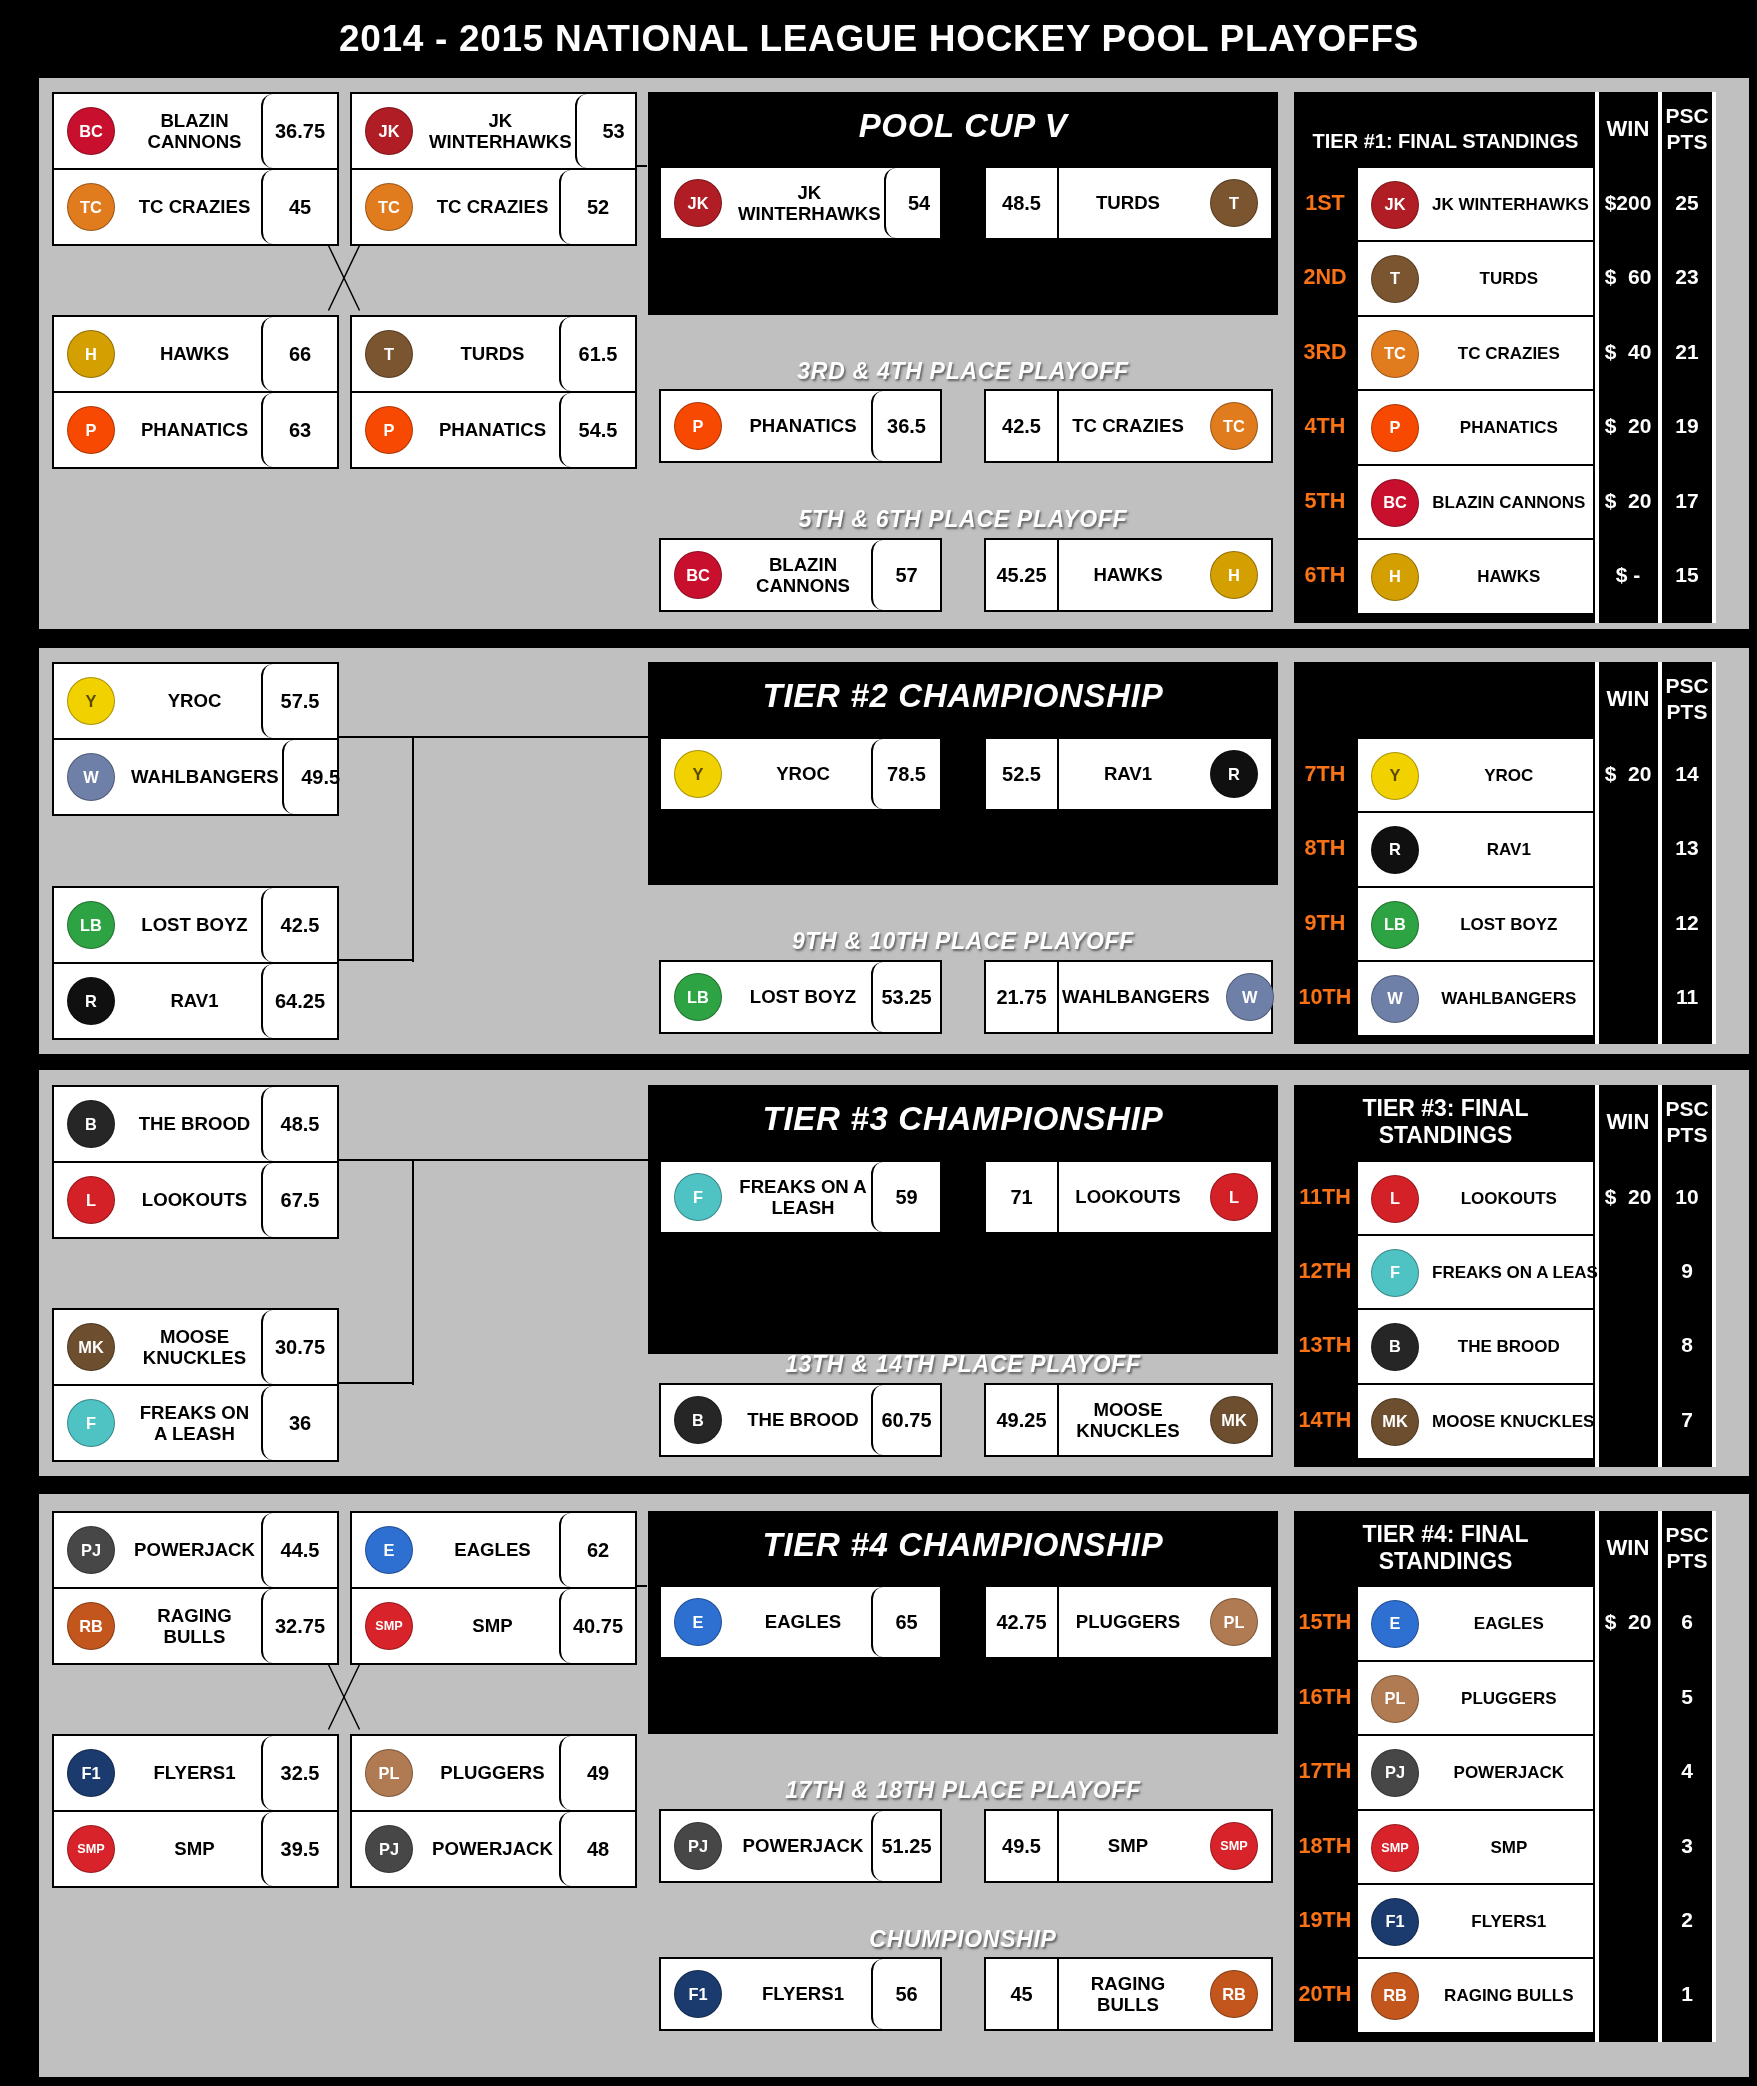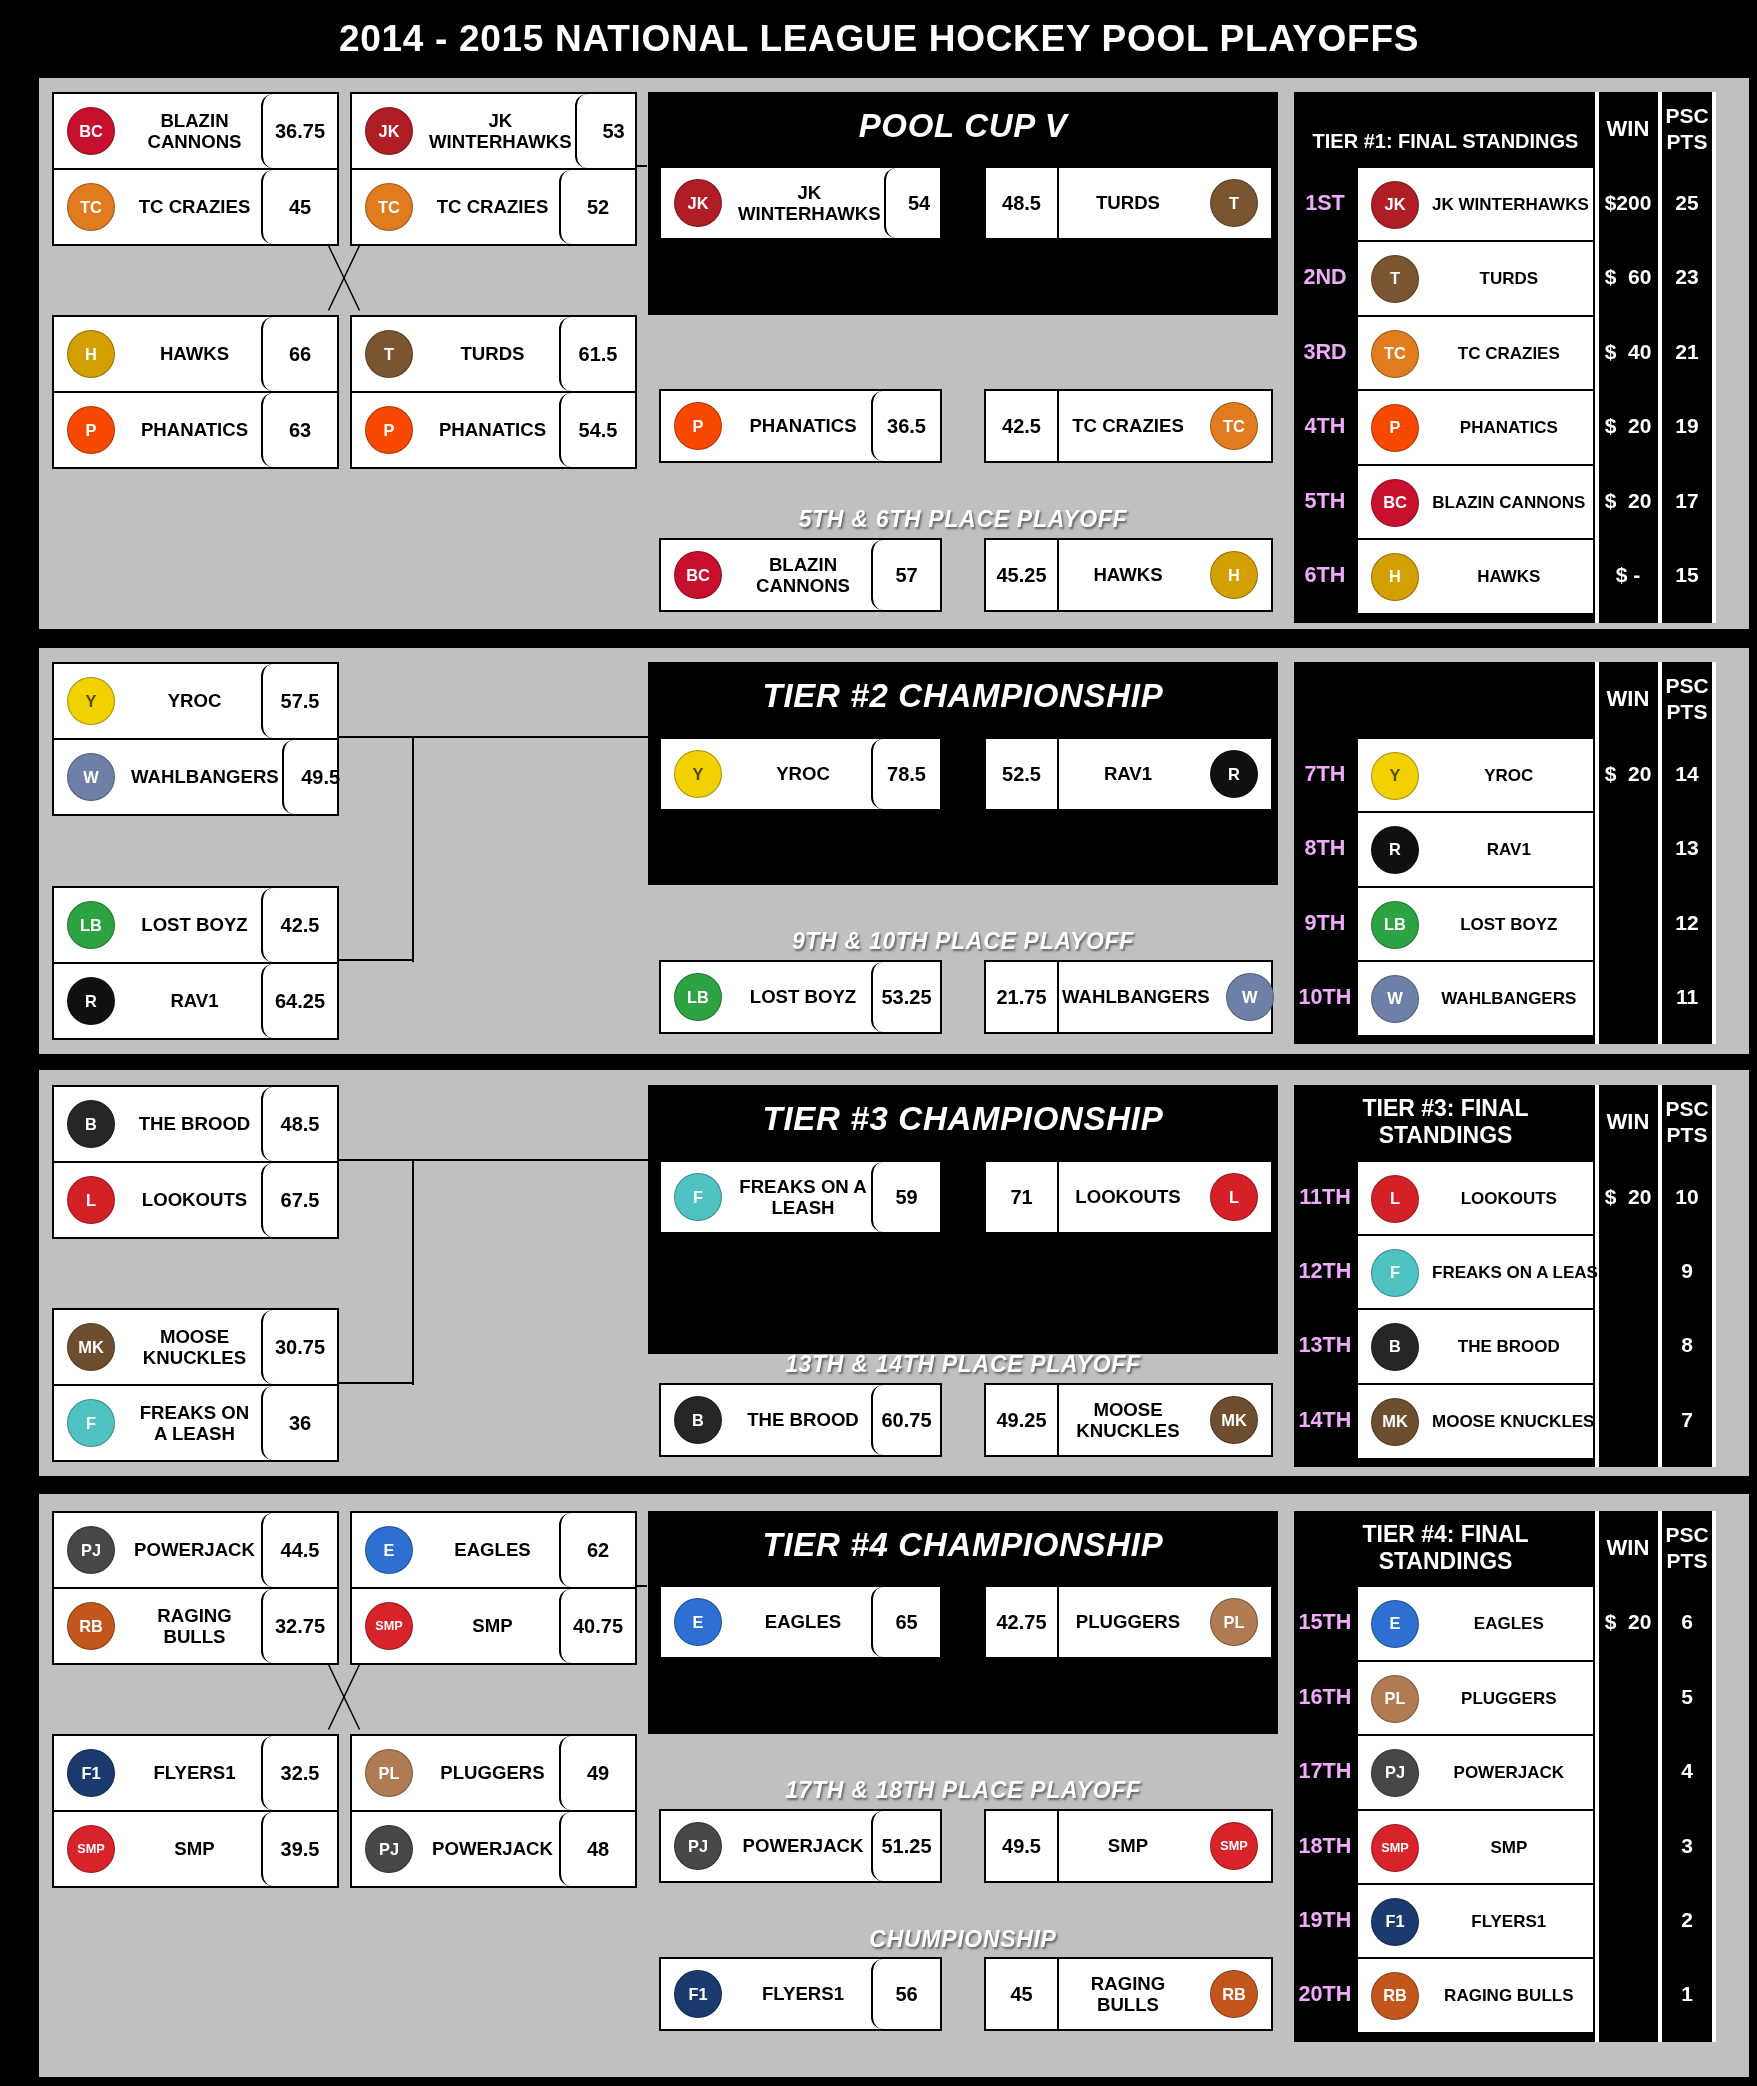--- a/index.html
+++ b/index.html
@@ -42,21 +42,21 @@
   .heading{
     position:absolute;text-align:center;color:#fff;font-size:23px;font-weight:bold;font-style:italic;
     letter-spacing:0.7px;text-shadow:1.5px 1.5px 2.2px rgba(90,90,90,0.95);
   }
   .stand-black{position:absolute;background:#000;}
   .shead{
     position:absolute;color:#fff;font-weight:bold;display:flex;align-items:center;justify-content:center;
     text-align:center;
   }
   .srow-rank{
-    position:absolute;color:#f0abfc;font-size:21.6px;font-weight:bold;display:flex;align-items:center;justify-content:center;
+    position:absolute;color:#f97316;font-size:21.6px;font-weight:bold;display:flex;align-items:center;justify-content:center;
   }
   .srow-name{
     position:absolute;background:#fff;border:2.2px solid #000;box-sizing:border-box;display:flex;align-items:center;
   }
   .srow-name .sname{
     flex:1;text-align:center;font-size:17px;font-weight:bold;color:#000;white-space:nowrap;padding-right:7.4px;
   }
   .srow-win{
     position:absolute;color:#fff;font-size:21px;font-weight:bold;display:flex;align-items:center;justify-content:center;
     white-space:pre;
@@ -154,20 +154,21 @@
       <div class="name-cell">JK WINTERHAWKS</div>
       <div class="score-cell">54</div>
     </div>
     <div class="cbox" style="left: 984px; top: 166px; width: 289px;">
       <div class="score-left">48.5</div>
       <div class="name-cell">TURDS</div>
       <div class="logo-cell">
         <div class="badge" style="background: rgb(122, 85, 48); color: rgb(255, 255, 255);">T</div>
       </div>
     </div>
+    <div class="heading" style="left: 648px; top: 354px; width: 630px; height: 34px; line-height: 34px;">3RD &amp; 4TH PLACE PLAYOFF</div>
     <div class="cbox" style="left: 659px; top: 389px; width: 283px;">
       <div class="logo-cell">
         <div class="badge" style="background: rgb(247, 73, 2); color: rgb(255, 255, 255);">P</div>
       </div>
       <div class="name-cell">PHANATICS</div>
       <div class="score-cell">36.5</div>
     </div>
     <div class="cbox" style="left: 984px; top: 389px; width: 289px;">
       <div class="score-left">42.5</div>
       <div class="name-cell">TC CRAZIES</div>

